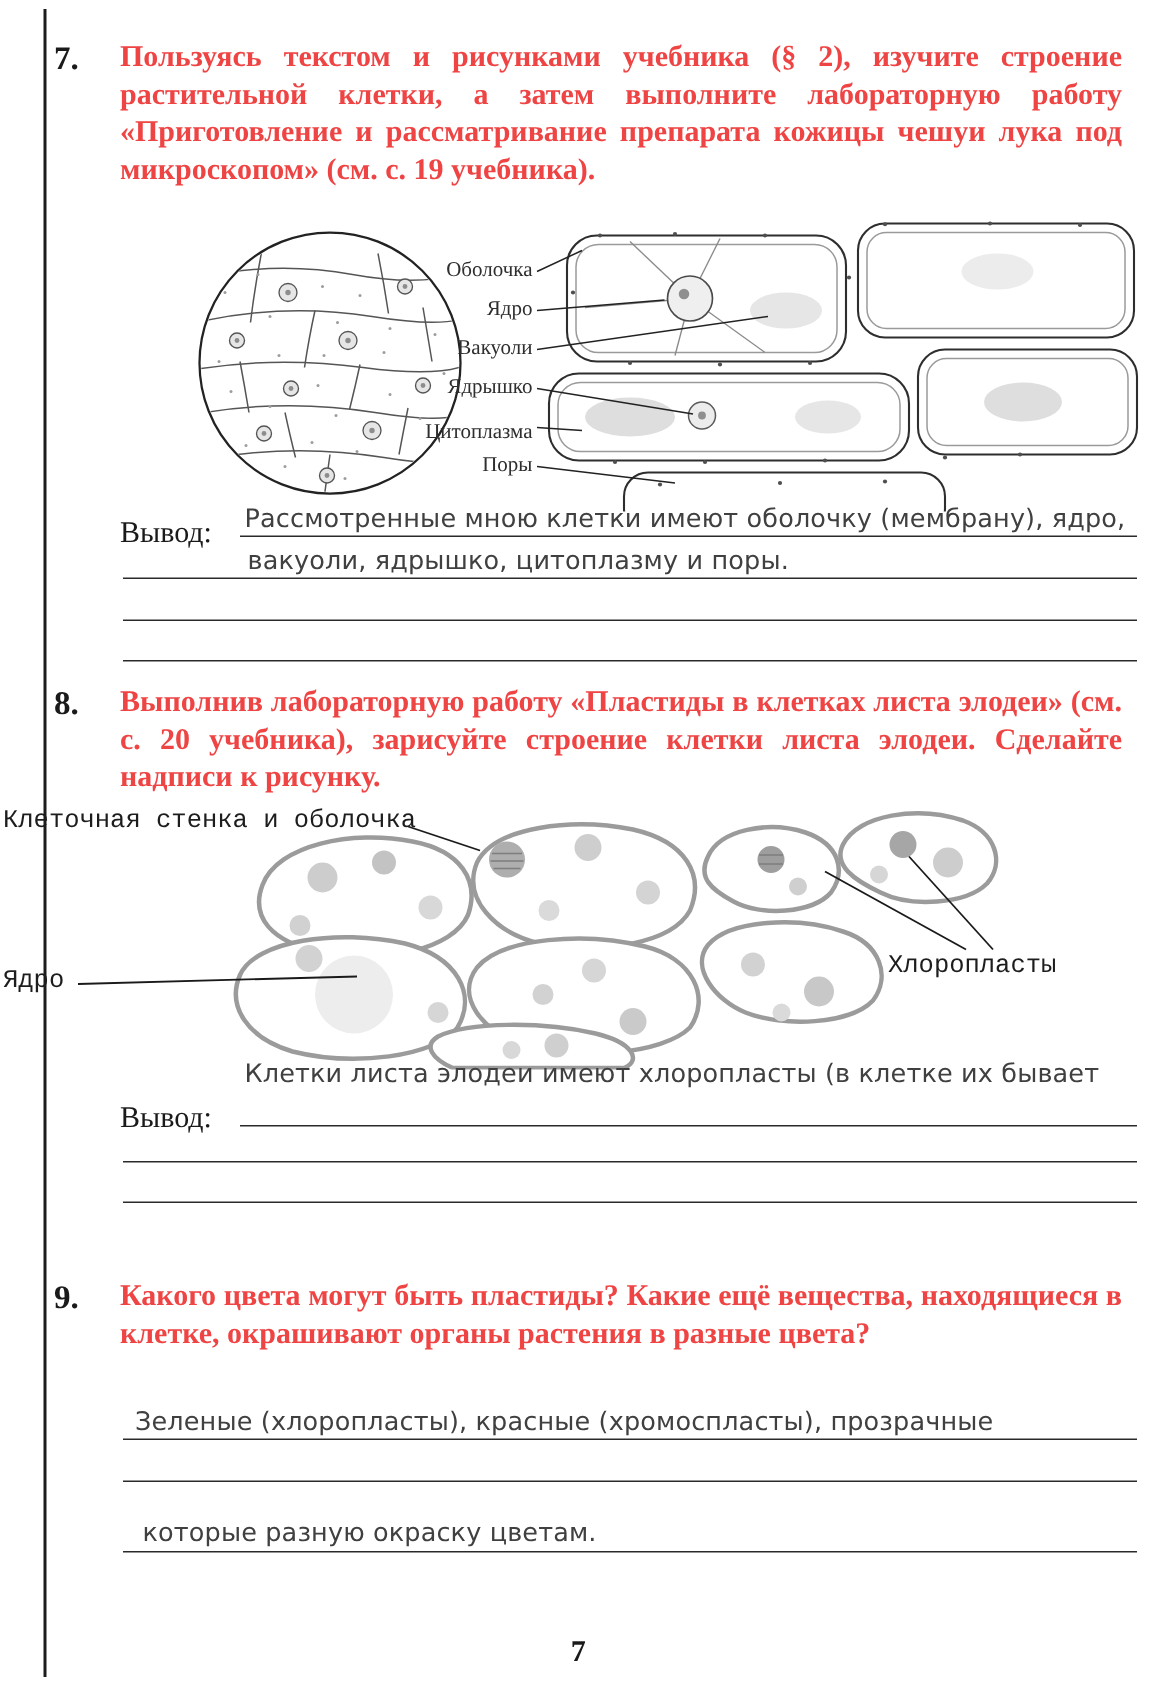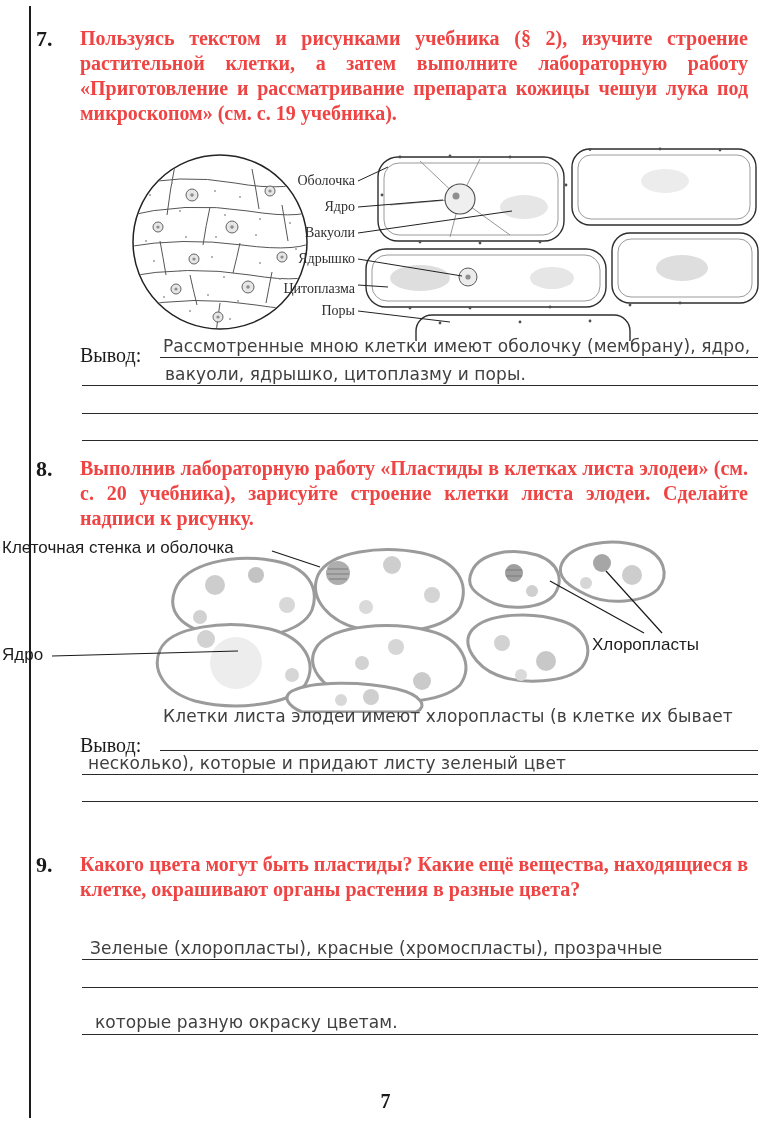--- a/index.html
+++ b/index.html
@@ -19,21 +19,21 @@
     font-family:"DejaVu Sans", sans-serif; font-size:17px; color:#404040;
     white-space:nowrap; letter-spacing:0.1px;
   }
   .rule { height:0; border-bottom:1.6px solid #2a2a2a; }
   .vrule { width:2px; background:#1c1c1c; }
   .figlabel {
     font-family:"Liberation Serif", serif; font-size:14px; color:#2e2e2e;
     width:115px; text-align:right; white-space:nowrap;
   }
   .fig2label {
-    font-family:Liberation Sans, sans-serif; font-size:17px; color:#1d1d1d;
+    font-family:Liberation Mono, monospace; font-size:17px; color:#1d1d1d;
     white-space:nowrap;
   }
   .pagenum { font-size:20px; font-weight:700; text-align:center; width:100%; }
 </style>
 </head>
 <body>
 
 <div class="page">
 
   <div class="abs vrule" style="left:29px; top:6px; height:1112px;"></div>
@@ -249,21 +249,20 @@
       </g>
     </svg>
     <div class="abs fig2label" style="left:2px; top:3px;">Клеточная стенка и оболочка</div>
     <div class="abs fig2label" style="left:2px; top:110px;">Ядро</div>
     <div class="abs fig2label" style="left:592px; top:100px;">Хлоропласты</div>
   </div>
 
   <div class="abs hand" style="left:163px; top:706px;">Клетки листа элодеи имеют хлоропласты (в клетке их бывает</div>
   <div class="abs boldlabel" style="left:80px; top:734px;">Вывод:</div>
   <div class="abs rule" style="left:160px; top:750px; width:598px;"></div>
-  <div class="abs hand" style="left:88px; top:753px;">несколько), которые и придают листу зеленый цвет</div>
   <div class="abs rule" style="left:82px; top:774px; width:676px;"></div>
   <div class="abs rule" style="left:82px; top:801px; width:676px;"></div>
 
   <div class="abs tasknum" style="left:36px; top:852px;">9.</div>
   <div class="abs tasktext" style="left:80px; top:852px; width:668px;">Какого цвета могут быть пластиды? Какие ещё вещества, находящиеся в клетке, окрашивают органы растения в разные цвета?</div>
 
   <div class="abs hand" style="left:90px; top:938px;">Зеленые (хлоропласты), красные (хромоспласты), прозрачные</div>
   <div class="abs rule" style="left:82px; top:959px; width:676px;"></div>
   <div class="abs rule" style="left:82px; top:987px; width:676px;"></div>
   <div class="abs hand" style="left:95px; top:1012px;">которые разную окраску цветам.</div>

